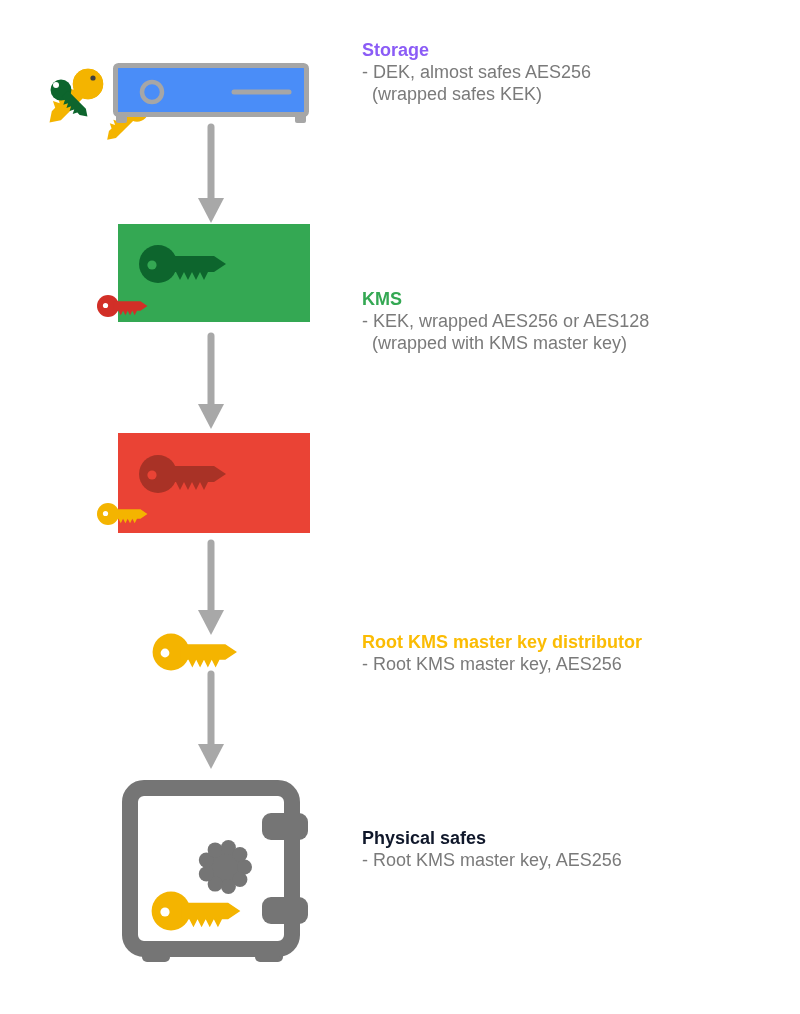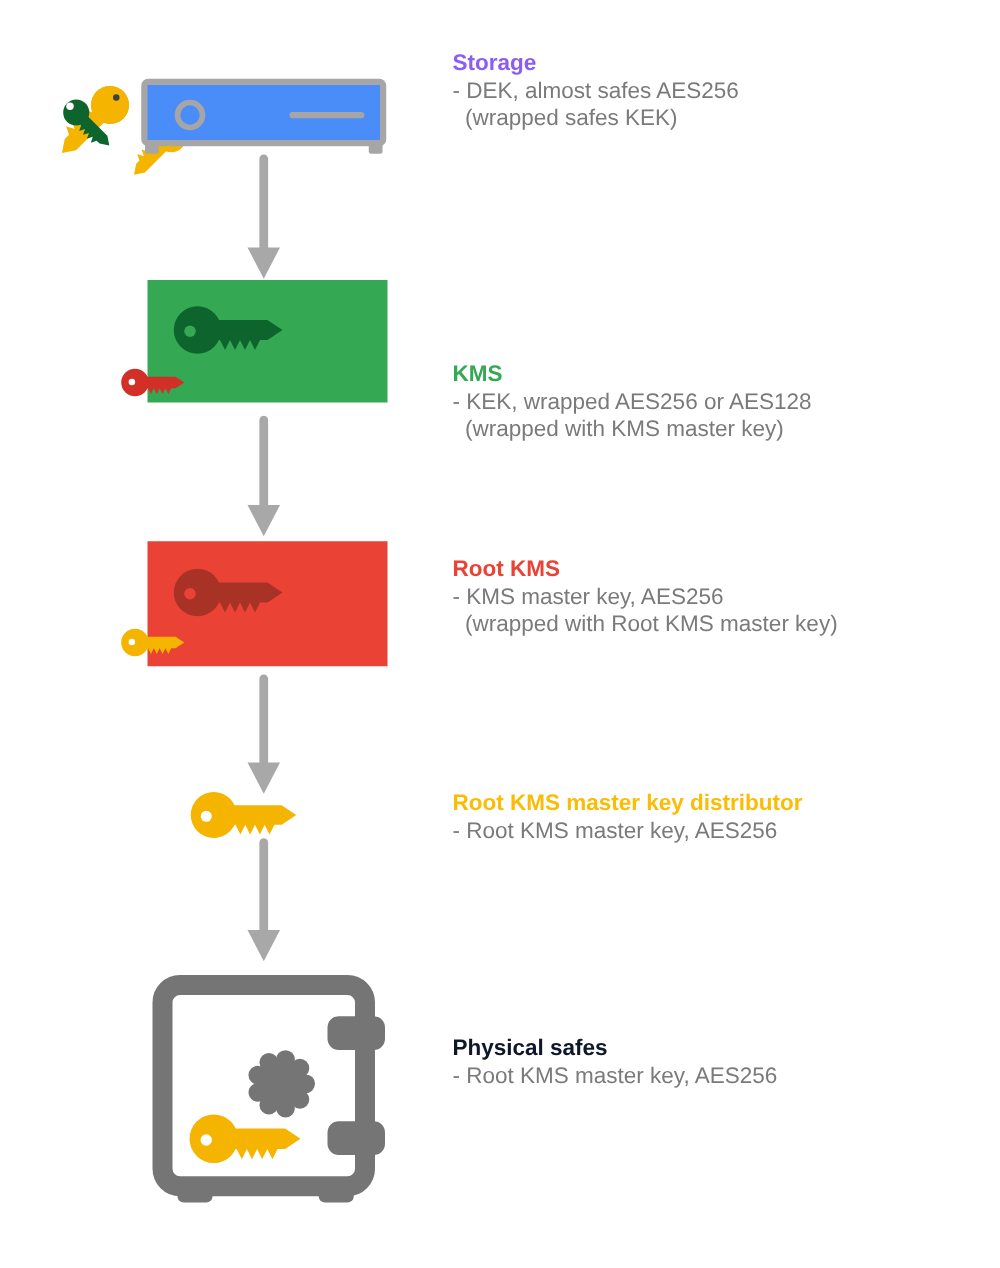--- a/index.html
+++ b/index.html
@@ -128,25 +128,20 @@
     <div class="line">- DEK, almost safes AES256</div>
     <div class="line">  (wrapped safes KEK)</div>
   </div>
 
   <div class="label-block b2">
     <div class="title" style="color: rgb(52, 168, 83);">KMS</div>
     <div class="line">- KEK, wrapped AES256 or AES128</div>
     <div class="line">  (wrapped with KMS master key)</div>
   </div>
 
-  <div class="label-block b3">
-    <div class="title" style="color: rgb(234, 67, 53);">Root KMS</div>
-    <div class="line">- KMS master key, AES256</div>
-    <div class="line">  (wrapped with Root KMS master key)</div>
-  </div>
 
   <div class="label-block b4">
     <div class="title" style="color: rgb(251, 188, 4);">Root KMS master key distributor</div>
     <div class="line">- Root KMS master key, AES256</div>
   </div>
 
   <div class="label-block b5">
     <div class="title" style="color: #0f172a;">Physical safes</div>
     <div class="line">- Root KMS master key, AES256</div>
   </div>

